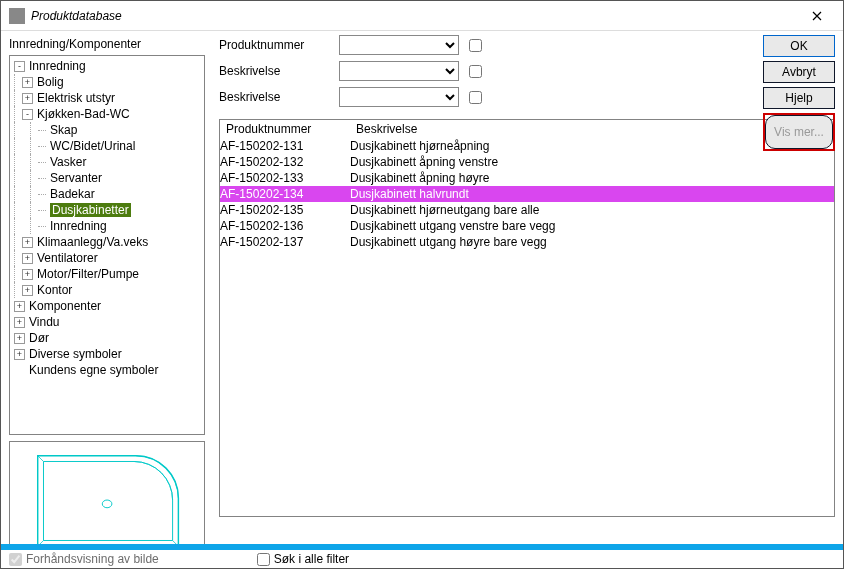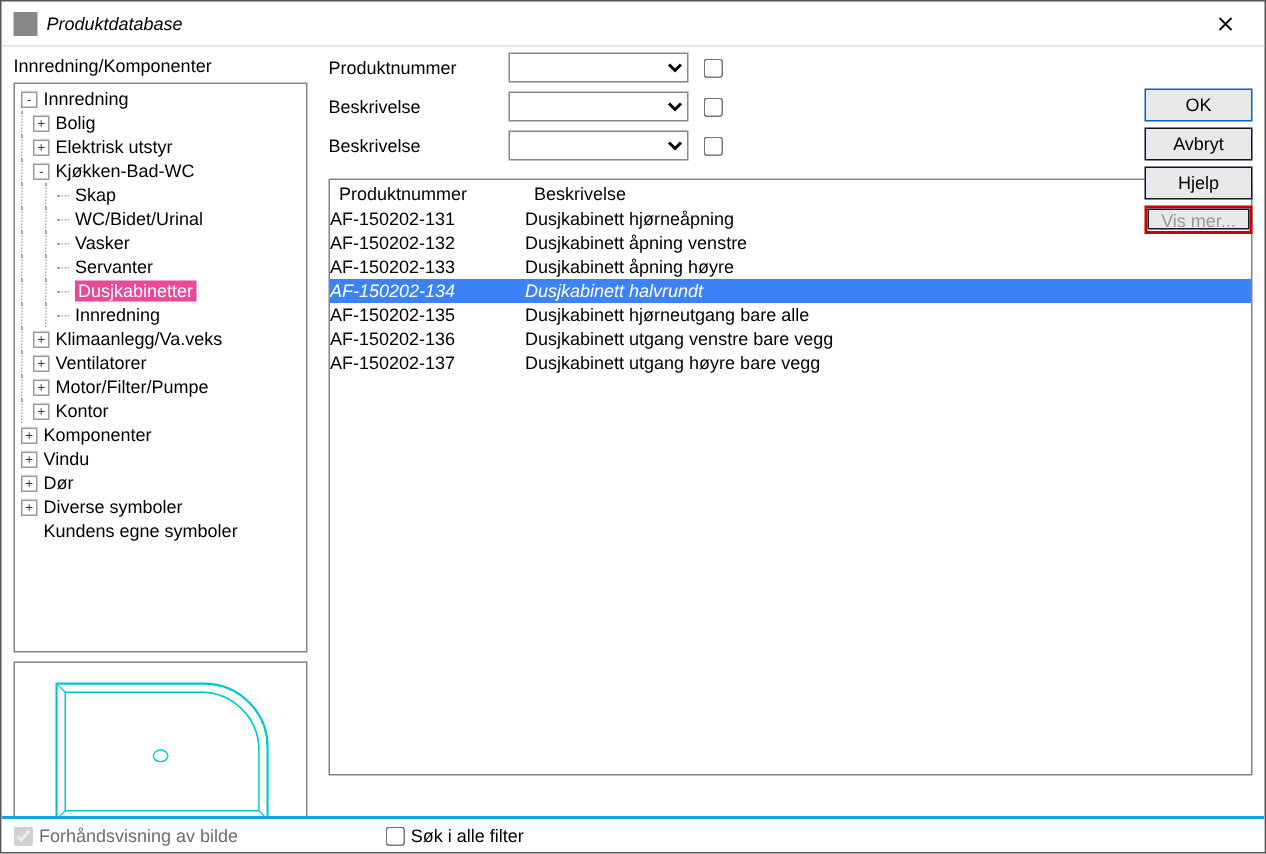--- a/index.html
+++ b/index.html
@@ -14,47 +14,47 @@
 .content { position: absolute; top: 30px; left: 0; right: 0; bottom: 24px; display: flex; }
 
 .leftcol { width: 210px; padding: 4px 6px 0 8px; display: flex; flex-direction: column; }
 .tree-caption { padding: 2px 0 4px 0; }
 .tree { border: 1px solid #838383; flex: 0 0 auto; height: 380px; overflow: auto; padding: 2px 0 4px 0; }
 .node-row { display: flex; align-items: center; height: 16px; padding-right: 4px; cursor: default; }
 .exp { width: 11px; height: 11px; border: 1px solid #999; display: inline-flex; align-items: center; justify-content: center; font-size: 9px; line-height: 1; margin-right: 4px; color: #333; cursor: pointer; flex-shrink: 0; }
 .exp.none { border: none; }
 .dots { display: inline-block; border-left: 1px dotted #aaa; width: 1px; height: 16px; margin-right: 7px; flex-shrink: 0; }
 .hdot { display: inline-block; border-top: 1px dotted #aaa; width: 8px; height: 1px; margin-right: 0; flex-shrink: 0; }
-.sel { background: #ec4899; color: #fff; padding: 0 2px; }
+.sel { background: #4d7c0f; color: #fff; padding: 0 2px; }
 .indent { display: inline-block; flex-shrink: 0; }
 
 .preview { border: 1px solid #838383; height: 120px; margin-top: 6px; display: flex; align-items: center; justify-content: center; padding: 6px; }
 .preview svg { max-width: 100%; max-height: 100%; }
 
 .rightcol { flex: 1; padding: 4px 8px 0 8px; position: relative; }
 .filters { display: grid; grid-template-columns: 110px 120px 16px; gap: 6px 10px; align-items: center; }
 .filters label { white-space: nowrap; }
 .filters select { border: 1px solid #888; height: 20px; width: 120px; background: #fff; }
 .filters input[type=checkbox] { width: 13px; height: 13px; }
 
-.btncol { position: absolute; right: 8px; top: 4px; width: 72px; display: flex; flex-direction: column; gap: 4px; margin-top: 24px; }
+.btncol { position: absolute; right: 8px; top: 4px; width: 72px; display: flex; flex-direction: column; gap: 4px; }
 .btncol button { height: 22px; border: 1px solid #0f172a; background: #e9e9e9; cursor: pointer; font-size: 12px; }
 .btncol button.primary { border: 1px solid #0066cc; background: #e9e9e9; }
 .btncol button.disabled { color: #999; }
 .btncol .highlight { border: 2px solid #c00; padding: 0; }
-.btncol .highlight button { width: 100%; height: 14px; }
+.btncol .highlight button { width: 100%; height: 34px; border-radius: 10px; }
 
 .gridwrap { border: 1px solid #838383; margin-top: 12px; height: 398px; overflow: auto; background: #fff; }
 .grid-header { display: flex; font-family: Consolas, "Courier New", monospace; font-size: 13px; padding: 2px 6px; }
 .col1 { width: 130px; }
 .grid-row { display: flex; font-family: Consolas, "Courier New", monospace; font-size: 13px; padding: 0 0 0 0; height: 16px; align-items: center; white-space: pre; }
 .grid-row span:first-child { width: 130px; display: inline-block; }
-.grid-row.selected { background: #3b82f6; color: #fff; font-style: italic; }
-
-.footer { position: absolute; left: 0; right: 0; bottom: 0; height: 24px; display: flex; align-items: center; padding: 0 8px; background: #fff; border-top: 2px solid #0ea5e9; gap: 6px; }
+.grid-row.selected { background: #d946ef; color: #fff; }
+
+.footer { position: absolute; left: 0; right: 0; bottom: 0; height: 24px; display: flex; align-items: center; padding: 0 8px; background: #fff; border-top: 6px solid #0ea5e9; gap: 6px; }
 .footer .chk { display: flex; align-items: center; gap: 4px; }
 .footer .spacer { width: 60px; }
 .footer input[type=checkbox] { width: 13px; height: 13px; }
 .footer .disabled-chk { color: #6d6d6d; }
 .footer .disabled-chk input { accent-color: #aaa; }
 </style>
 </head>
 <body>
 
 <div class="titlebar">
@@ -125,20 +125,29 @@
             <span>Vasker</span>
           </div>
           <div class="node-row">
             <span class="indent" style="width:4px"></span>
             <span class="dots"></span>
             <span class="indent" style="width:8px"></span>
             <span class="dots"></span>
             <span class="hdot"></span>
             <span class="indent" style="width:4px"></span>
             <span>Servanter</span>
+          </div>
+          <div class="node-row">
+            <span class="indent" style="width:4px"></span>
+            <span class="dots"></span>
+            <span class="indent" style="width:8px"></span>
+            <span class="dots"></span>
+            <span class="hdot"></span>
+            <span class="indent" style="width:4px"></span>
+            <span>Badekar</span>
           </div>
           <div class="node-row">
             <span class="indent" style="width:4px"></span>
             <span class="dots"></span>
             <span class="indent" style="width:8px"></span>
             <span class="dots"></span>
             <span class="hdot"></span>
             <span class="indent" style="width:4px"></span>
             <span class="sel">Dusjkabinetter</span>
           </div>

